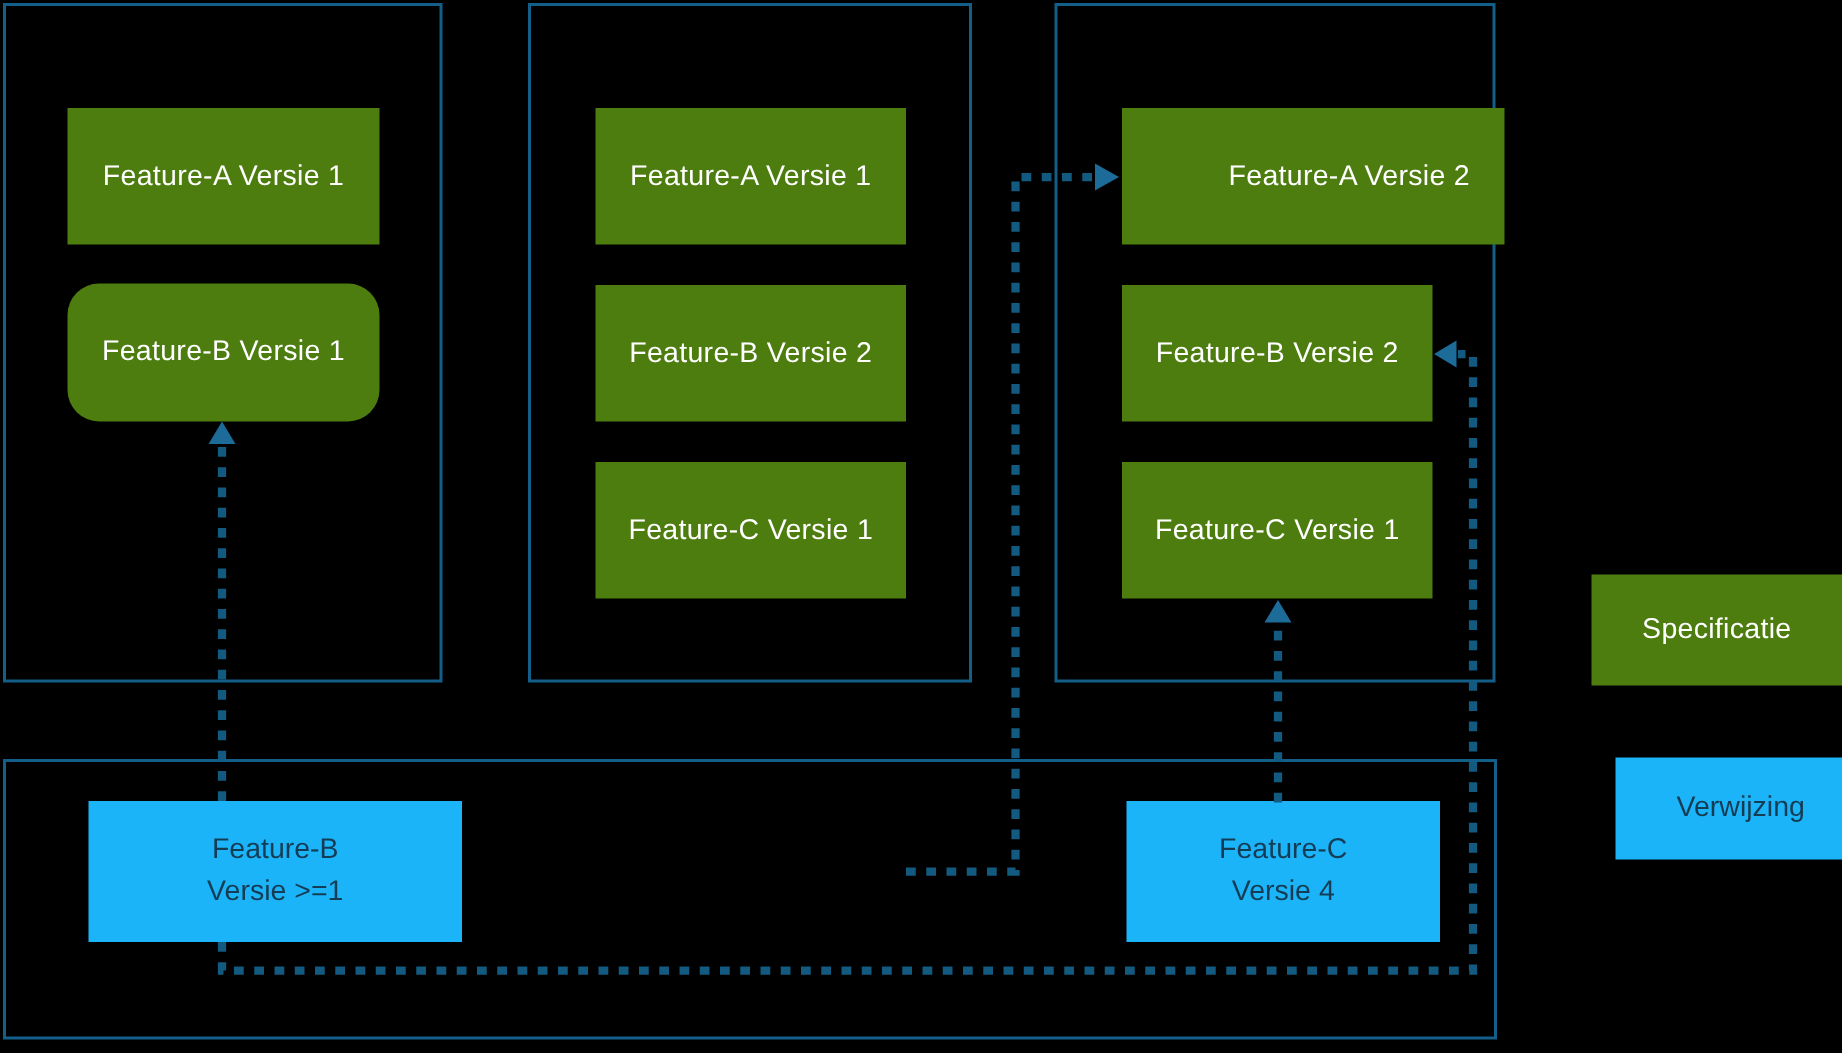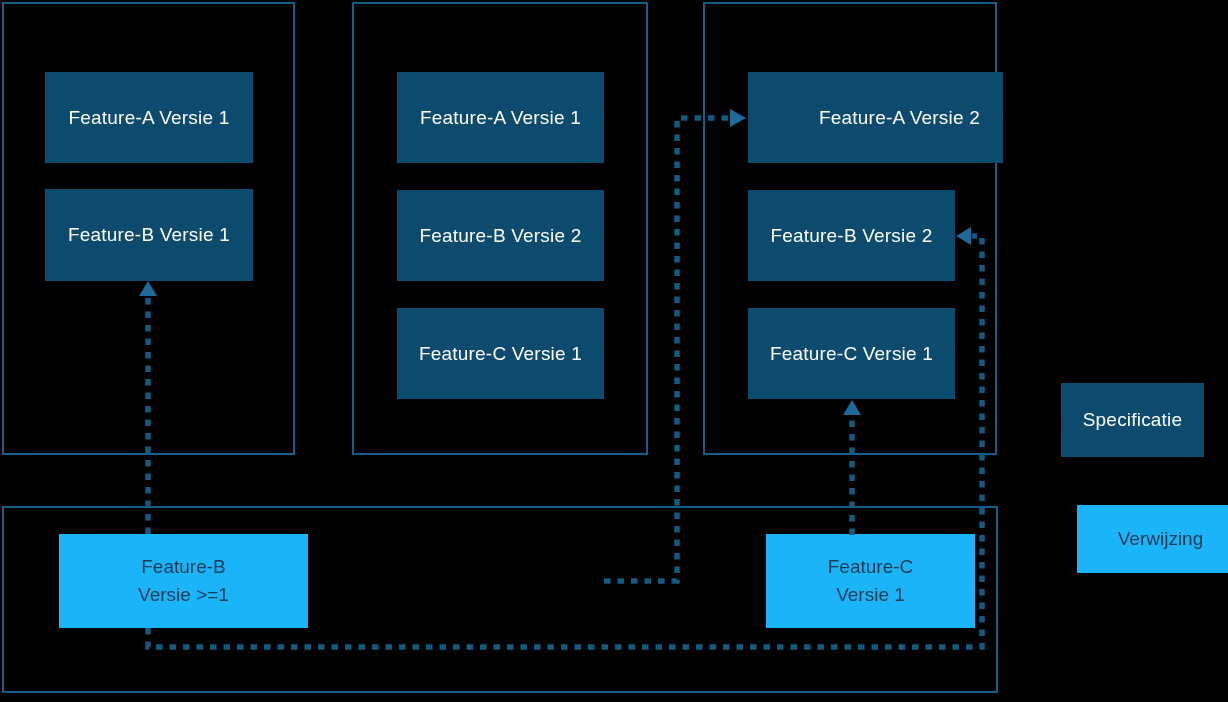--- a/index.html
+++ b/index.html
@@ -16,21 +16,21 @@
     overflow: hidden;
   }
   .group-container {
     position: absolute;
     border: 2px solid #135f8a;
     box-sizing: border-box;
     background: transparent;
   }
   .spec-box {
     position: absolute;
-    background: #0c4a6e;
+    background: #4d7c0f;
     color: #ffffff;
     display: flex;
     align-items: center;
     justify-content: center;
     font-size: 19px;
     letter-spacing: 0.2px;
     white-space: nowrap;
   }
   .ref-box {
     position: absolute;
@@ -54,46 +54,46 @@
   }
 </style>
 </head>
 <body>
 
 <div class="canvas">
 
   <div class="group-container" style="left:2px; top:2px; width:293px; height:453px;">
   </div>
   <div class="spec-box" style="left:45px; top:72px; width:208px; height:91px;">Feature-A Versie 1</div>
-  <div class="spec-box" style="left:45px; top:189px; width:208px; height:92px;">Feature-B Versie 1</div>
+  <div class="spec-box" style="left:45px; top:189px; width:208px; height:92px;border-radius:21px;">Feature-B Versie 1</div>
 
   <div class="group-container" style="left:352px; top:2px; width:296px; height:453px;">
   </div>
   <div class="spec-box" style="left:397px; top:72px; width:207px; height:91px;">Feature-A Versie 1</div>
   <div class="spec-box" style="left:397px; top:190px; width:207px; height:91px;">Feature-B Versie 2</div>
   <div class="spec-box" style="left:397px; top:308px; width:207px; height:91px;">Feature-C Versie 1</div>
 
   <div class="group-container" style="left:703px; top:2px; width:294px; height:453px;">
   </div>
   <div class="spec-box" style="left:748px; top:72px; width:207px; height:91px;padding-left:48px;">Feature-A Versie 2</div>
   <div class="spec-box" style="left:748px; top:190px; width:207px; height:91px;">Feature-B Versie 2</div>
   <div class="spec-box" style="left:748px; top:308px; width:207px; height:91px;">Feature-C Versie 1</div>
 
   <div class="group-container" style="left:2px; top:506px; width:996px; height:187px;">
   </div>
   <div class="ref-box" style="left:43px; top:534px; width:249px; height:94px;">
     <span>Feature-B</span>
     <span>Versie &gt;=1</span>
   </div>
-  <div class="ref-box" style="left:750px; top:534px; width:209px; height:94px;">
+  <div class="ref-box" style="left:735px; top:534px; width:209px; height:94px;">
     <span>Feature-C</span>
-    <span>Versie 1</span>
+    <span>Versie 4</span>
   </div>
 
-  <div class="spec-box" style="left:1061px; top:383px; width:143px; height:74px;">Specificatie</div>
+  <div class="spec-box" style="left:1061px; top:383px; width:167px; height:74px;">Specificatie</div>
   <div class="ref-box" style="left:1061px; top:505px; width:167px; height:68px;">Verwijzing</div>
 
   <svg class="connectors" width="1228" height="702" viewBox="0 0 1228 702">
     <g stroke="#135a80" stroke-width="5.5" fill="none" stroke-dasharray="6.5 7">
       <polyline points="148,534 148,295"></polyline>
       <polyline points="604,581 677,581 677,118 729,118"></polyline>
       <polyline points="852,535 852,414"></polyline>
       <polyline points="148,628 148,647 982,647 982,236 972,236"></polyline>
     </g>
     <g fill="#1d6b99" stroke="none">

